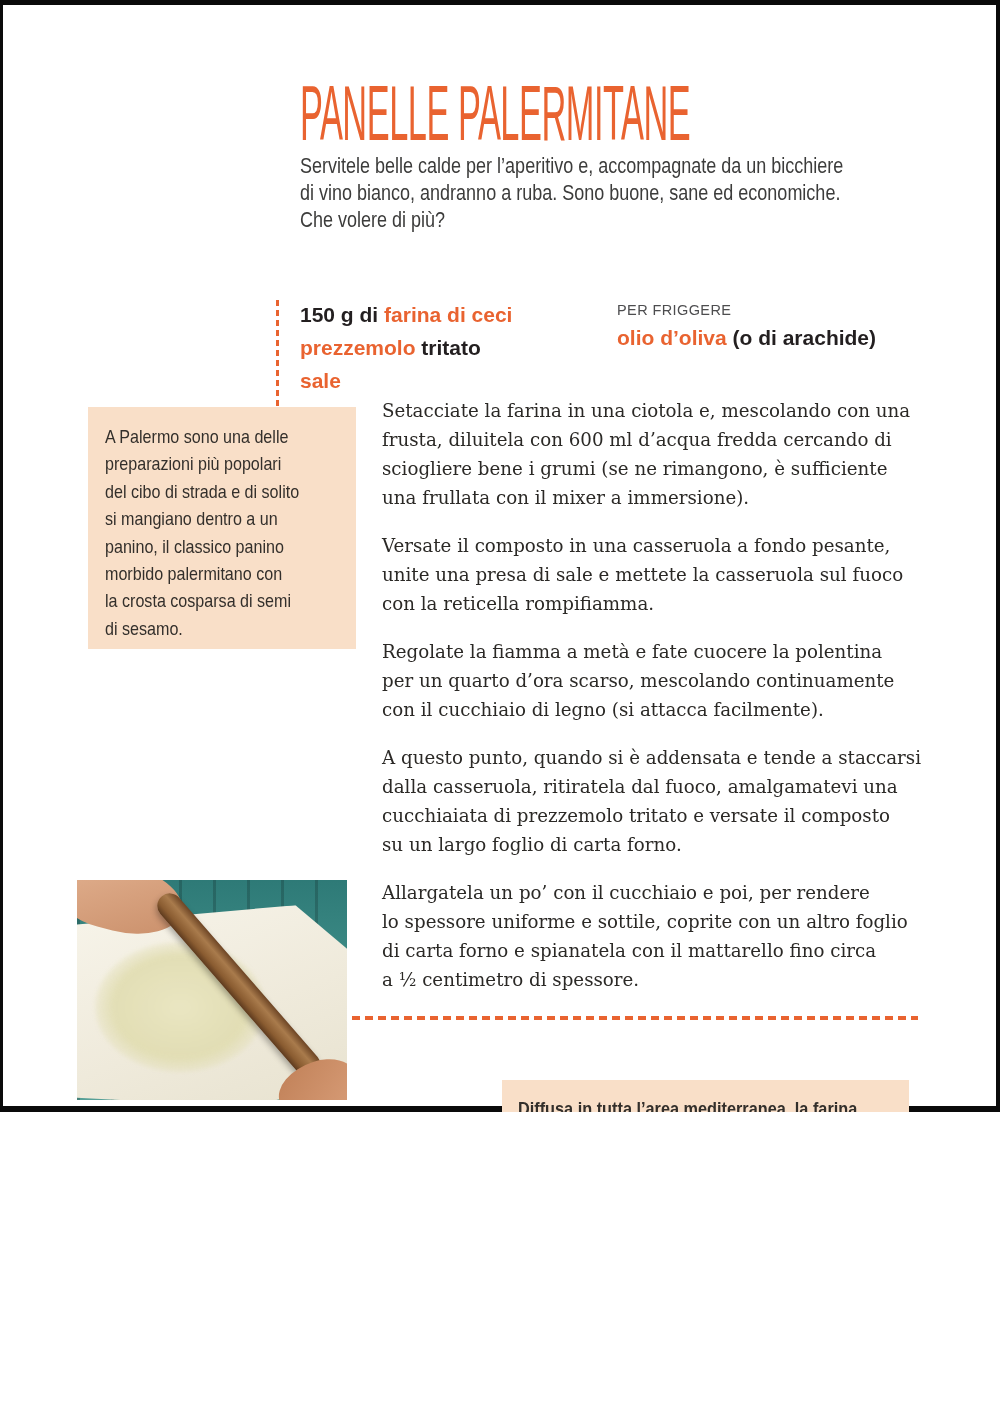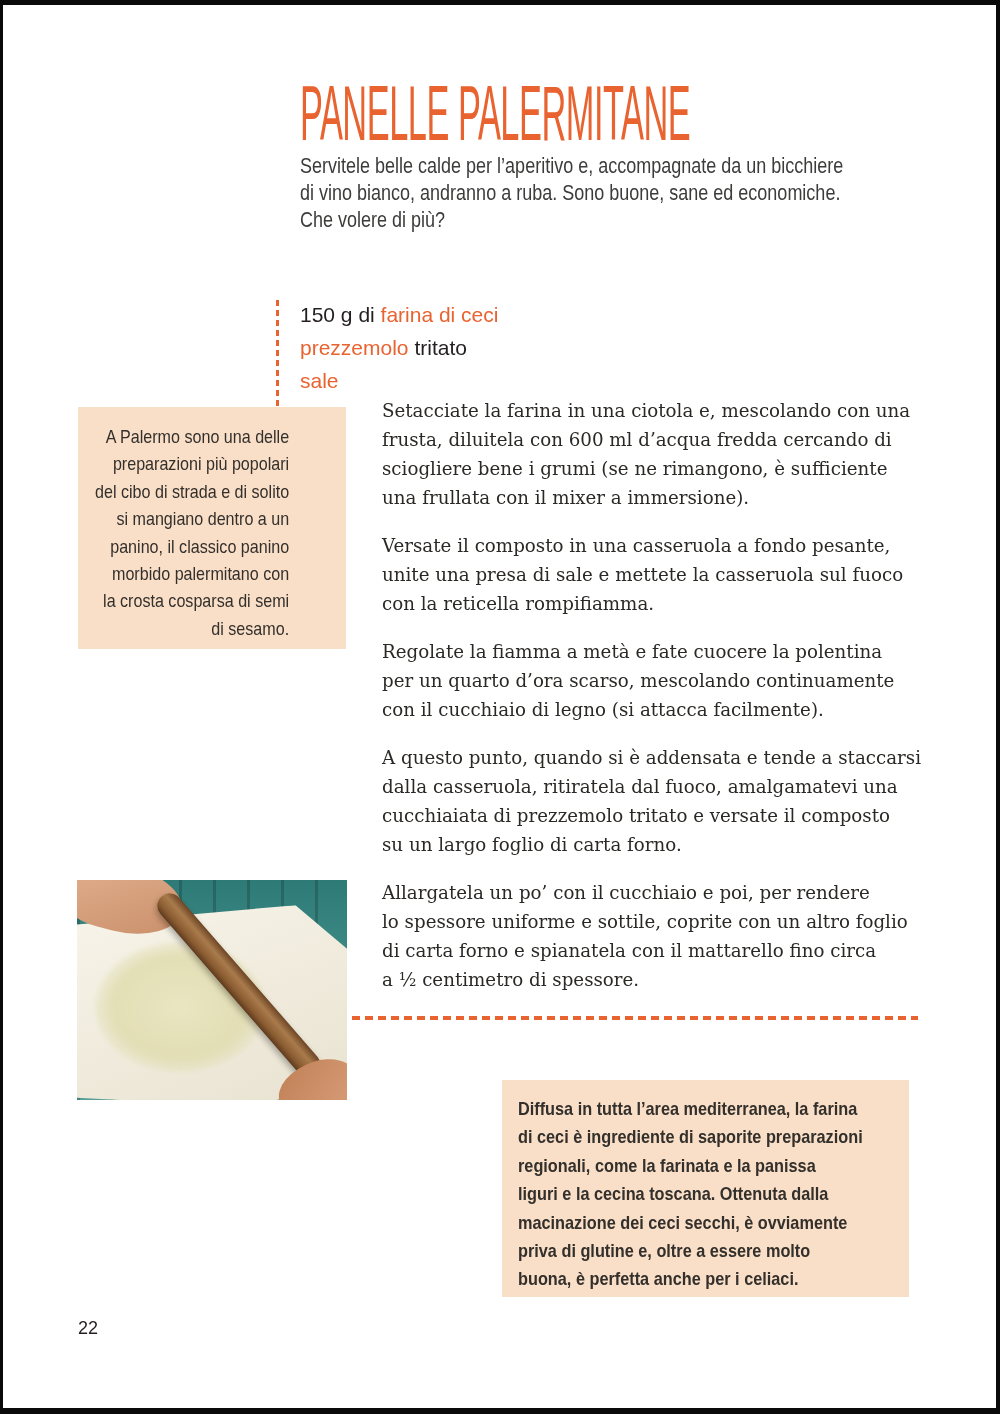--- a/index.html
+++ b/index.html
@@ -5,21 +5,21 @@
   :root{
     --accent:#e96330;
     --note-bg:#f9dfc8;
     --ink:#2b2926;
     --sans-ink:#332f2b;
     --frame:#0a0a0a;
   }
   *{margin:0;padding:0;box-sizing:border-box;}
   body{background:#ffffff;font-family:"Liberation Sans",sans-serif;}
   .page{
-    position:relative;width:1000px;height:1414px;background:#ffffff;overflow:hidden;
+    position:relative;width:1000px;height:1112px;background:#ffffff;overflow:hidden;
   }
   .frame{
     position:absolute;inset:0;border-style:solid;border-color:var(--frame);
     border-width:5px 4px 6px 3px;pointer-events:none;
   }
   
   .title{
     position:absolute;left:300px;top:74px;
     font-size:78px;line-height:1;font-weight:400;letter-spacing:-1px;
     color:var(--accent);white-space:pre;
@@ -30,35 +30,34 @@
     font-size:22.5px;line-height:27px;color:#3c3c3b;
     white-space:pre;transform:scaleX(0.80);transform-origin:0 0;
   }
   
   .ing-divider-v{
     position:absolute;left:276px;top:300px;width:3px;height:108px;
     background:repeating-linear-gradient(180deg,var(--accent) 0 6px,transparent 6px 10px);
   }
   .ing-left{
     position:absolute;left:300px;top:298px;
-    font-size:21px;line-height:33px;font-weight:400;color:#231f20;white-space:pre;
+    font-size:21px;line-height:33px;font-weight:700;color:#231f20;white-space:pre;
   }
   .ing-right{position:absolute;left:617px;top:302px;}
   .ing-label{
     font-size:14.5px;letter-spacing:.4px;color:#4d4d4f;font-weight:400;
   }
   .ing-right-line{
     margin-top:7px;font-size:21px;line-height:26px;font-weight:700;color:#231f20;white-space:pre;
   }
   .hl{color:var(--accent);}
   
   .side-box{
-    position:absolute;left:78px;top:407px;width:268px;height:242px;
+    position:absolute;left:88px;top:407px;width:268px;height:242px;
     background:var(--note-bg);
-    text-align:right;
   }
   .side-box .note-text{
     position:absolute;left:17px;top:16px;
     font-size:18.5px;line-height:27.4px;color:var(--sans-ink);
     white-space:pre;transform:scaleX(0.87);transform-origin:0 0;
   }
   
   .steps{
     position:absolute;left:382px;top:396px;width:580px;
     font-family:"DejaVu Serif","Liberation Serif",serif;
@@ -136,20 +135,24 @@
   <p class="intro">Servitele belle calde per l’aperitivo e, accompagnate da un bicchiere
 di vino bianco, andranno a ruba. Sono buone, sane ed economiche.
 Che volere di più?</p>
 
   <div class="ing-divider-v"></div>
 
   <div class="ing-left"><span>150 g di </span><span class="hl">farina di ceci</span>
 <span class="hl">prezzemolo</span><span> tritato</span>
 <span class="hl">sale</span></div>
 
+  <div class="ing-right">
+    <div class="ing-label">PER FRIGGERE</div>
+    <div class="ing-right-line"><span class="hl">olio d’oliva</span><span> (o di arachide)</span></div>
+  </div>
 
   <aside class="side-box">
     <p class="note-text">A Palermo sono una delle
 preparazioni più popolari
 del cibo di strada e di solito
 si mangiano dentro a un
 panino, il classico panino
 morbido palermitano con
 la crosta cosparsa di semi
 di sesamo.</p>

